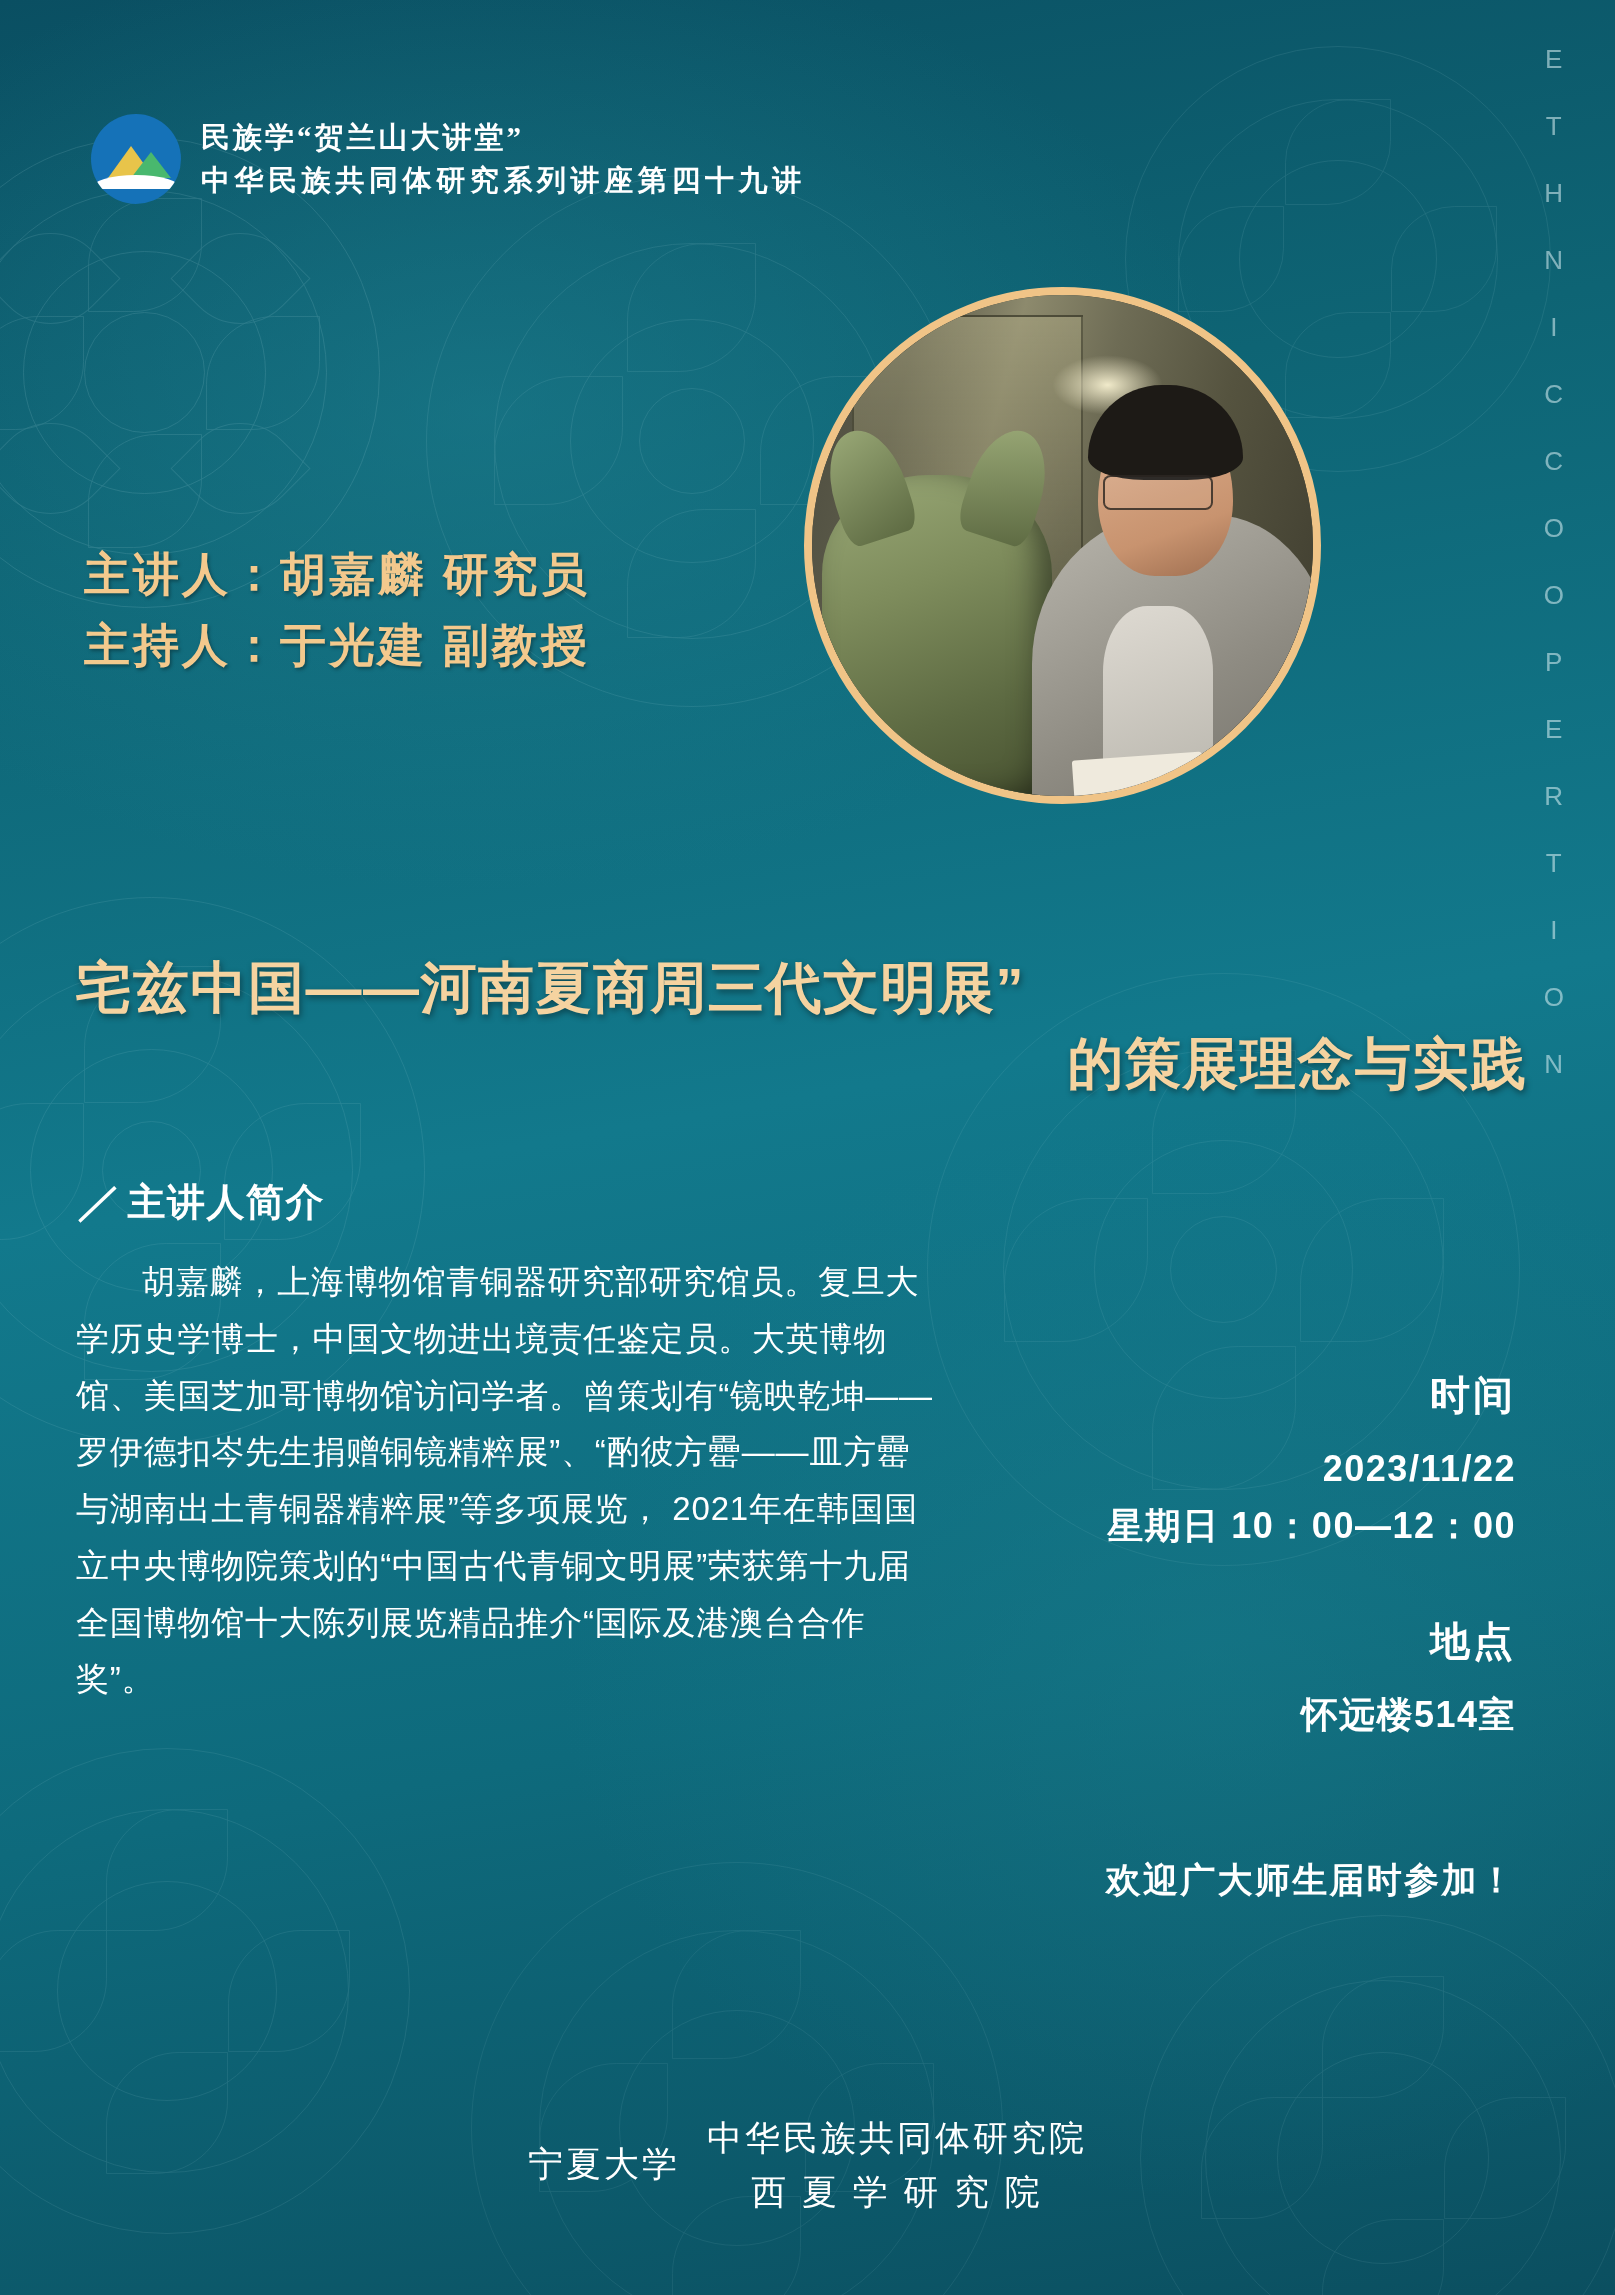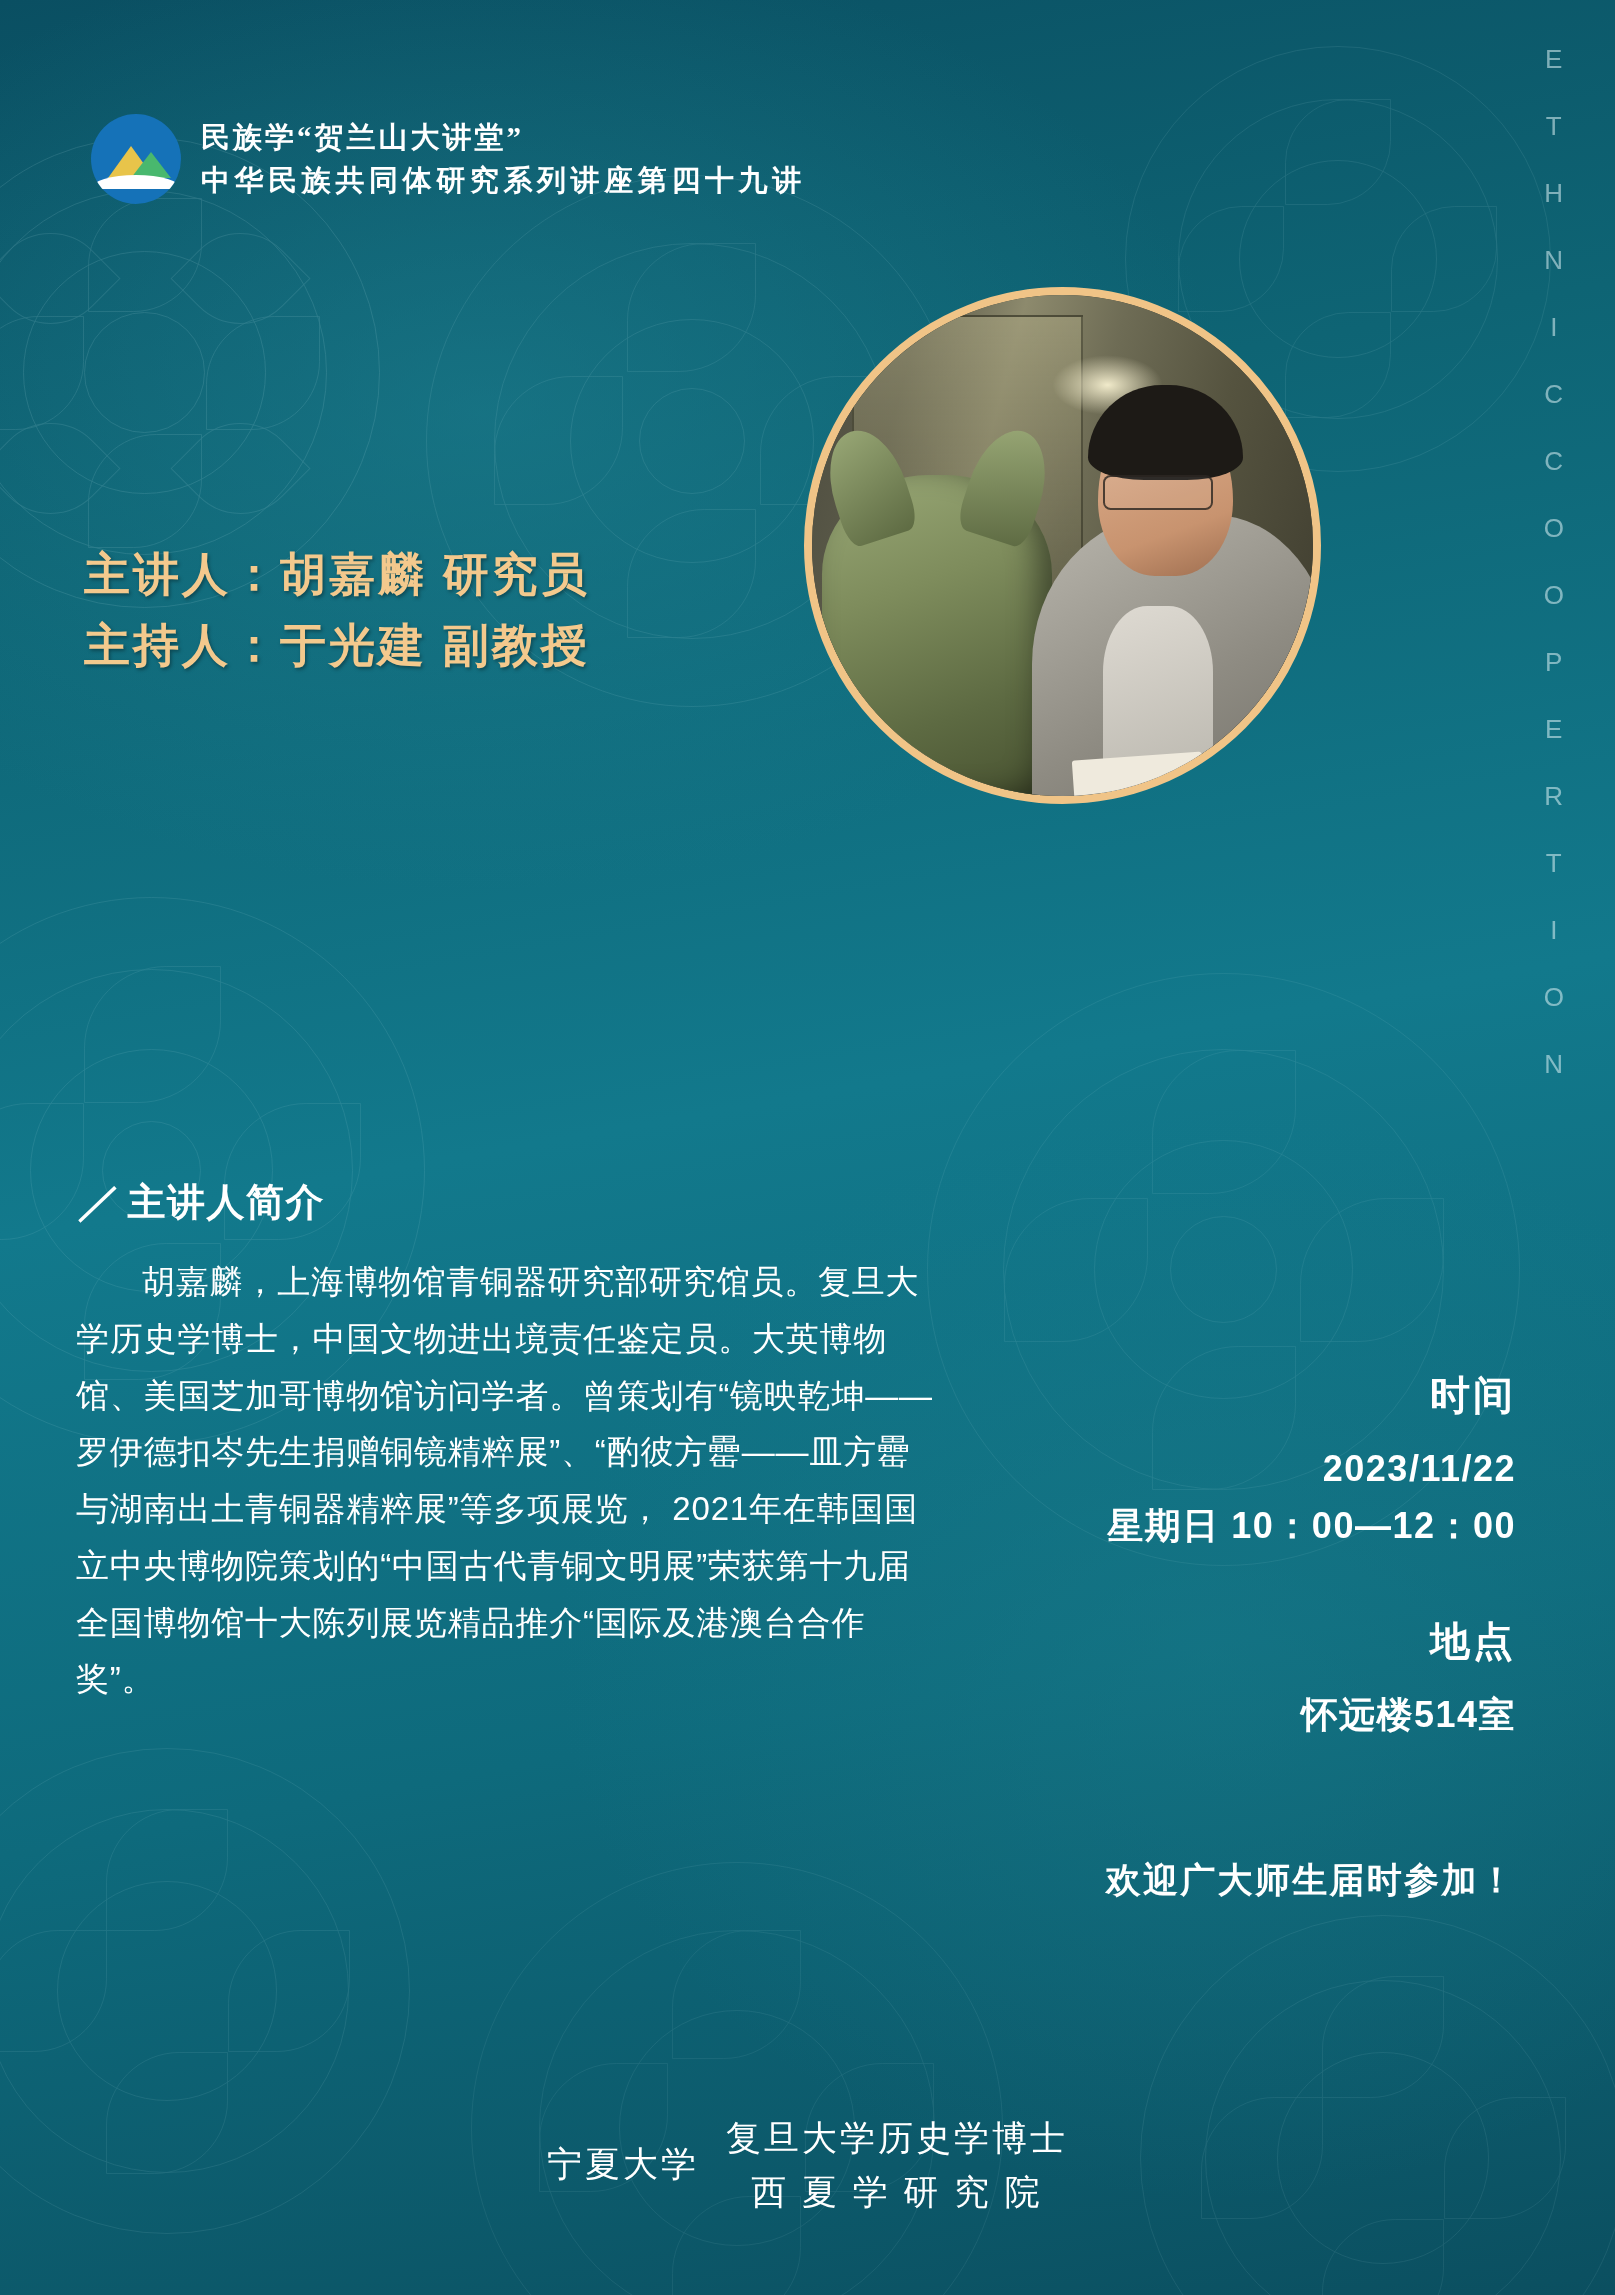--- a/index.html
+++ b/index.html
@@ -547,39 +547,43 @@
     <div class="person-hair"></div>
     <div class="glasses"></div>
     <div class="paper"></div>
   </div>
 
   <div class="speakers">
     <div>主讲人：胡嘉麟  研究员</div>
     <div>主持人：于光建  副教授</div>
   </div>
 
+  <div class="title">
+    <div class="l1">宅兹中国——河南夏商周三代文明展”</div>
+    <div class="l2">的策展理念与实践</div>
+  </div>
 
   <div class="bio-head">
     <span class="slash">／</span>
     <span class="label">主讲人简介</span>
   </div>
   <div class="bio-body">胡嘉麟，上海博物馆青铜器研究部研究馆员。复旦大学历史学博士，中国文物进出境责任鉴定员。大英博物馆、美国芝加哥博物馆访问学者。曾策划有“镜映乾坤——罗伊德扣岑先生捐赠铜镜精粹展”、“酌彼方罍——皿方罍与湖南出土青铜器精粹展”等多项展览， 2021年在韩国国立中央博物院策划的“中国古代青铜文明展”荣获第十九届全国博物馆十大陈列展览精品推介“国际及港澳台合作奖”。</div>
 
   <div class="info">
     <div class="heading">时间</div>
     <div class="value">2023/11/22</div>
     <div class="value">星期日  10：00—12：00</div>
     <div class="gap"></div>
     <div class="heading">地点</div>
     <div class="value">怀远楼514室</div>
     <div class="welcome">欢迎广大师生届时参加！</div>
   </div>
 
   <div class="footer">
     <div class="univ">宁夏大学</div>
     <div class="insts">
-      <div>复旦大学历史学博士</div>
+      <div>中华民族共同体研究院</div>
       <div>西 夏 学 研 究 院</div>
     </div>
   </div>
 
 </div>
 
 
 </body></html>

